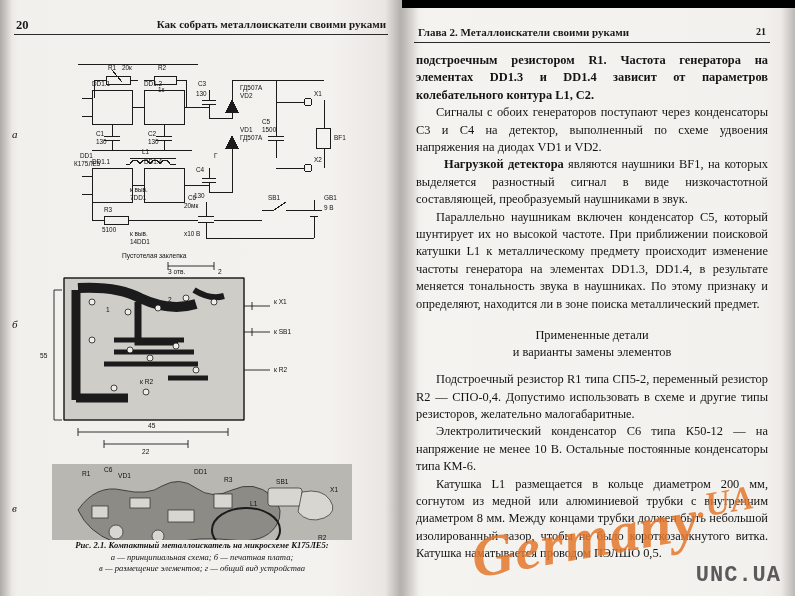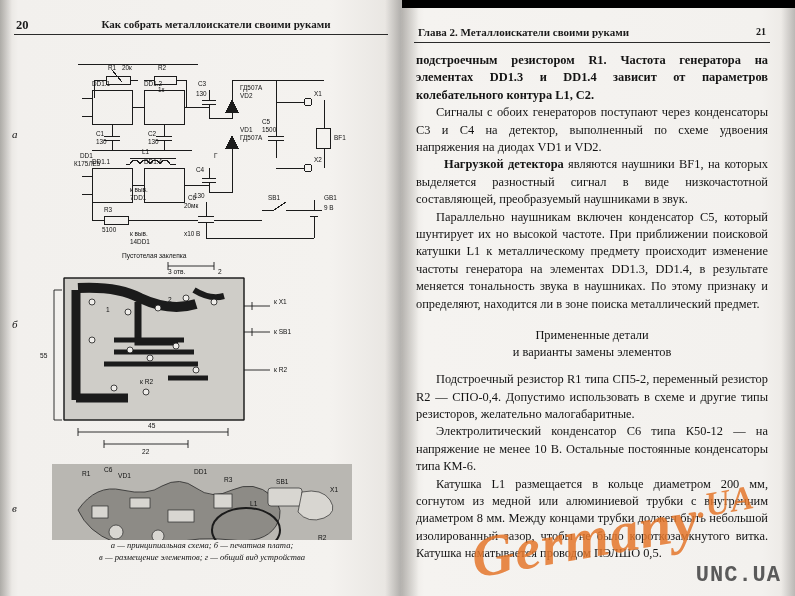--- a/index.html
+++ b/index.html
@@ -40,21 +40,21 @@
     color: #1a1a1a;
   }
   .hdr-left-num {
     left: 16px;
     font-weight: bold;
     font-size: 12.5px;
   }
   .hdr-left-title {
     left: 46px;
     width: 340px;
-    text-align: center;
+    text-align: right;
     font-size: 11px;
     font-weight: bold;
   }
   .hdr-right-title {
     left: 418px;
     width: 330px;
     font-size: 11px;
     font-weight: bold;
   }
   .hdr-right-num {
@@ -373,20 +373,21 @@
           <text x="300" y="500">R2</text>
         </g>
       </svg>
 
       <div class="panel-letter" style="left:-6px; top:88px;">а</div>
       <div class="panel-letter" style="left:-6px; top:278px;">б</div>
       <div class="panel-letter" style="left:-6px; top:462px;">в</div>
     </div>
 
     <div class="fig-caption">
+      <div><b>Рис. 2.1. Компактный металлоискатель на микросхеме К175ЛЕ5:</b></div>
       <div>а — принципиальная схема; б — печатная плата;</div>
       <div>в — размещение элементов; г — общий вид устройства</div>
     </div>
   </div>
 
   <div class="right-page">
     <div class="page-header hdr-right-title" style="left:16px;">Глава 2. Металлоискатели своими руками</div>
     <div class="page-header hdr-right-num" style="left:354px;">21</div>
     <div class="rule rule-right" style="left:12px; width:356px;"></div>
 

